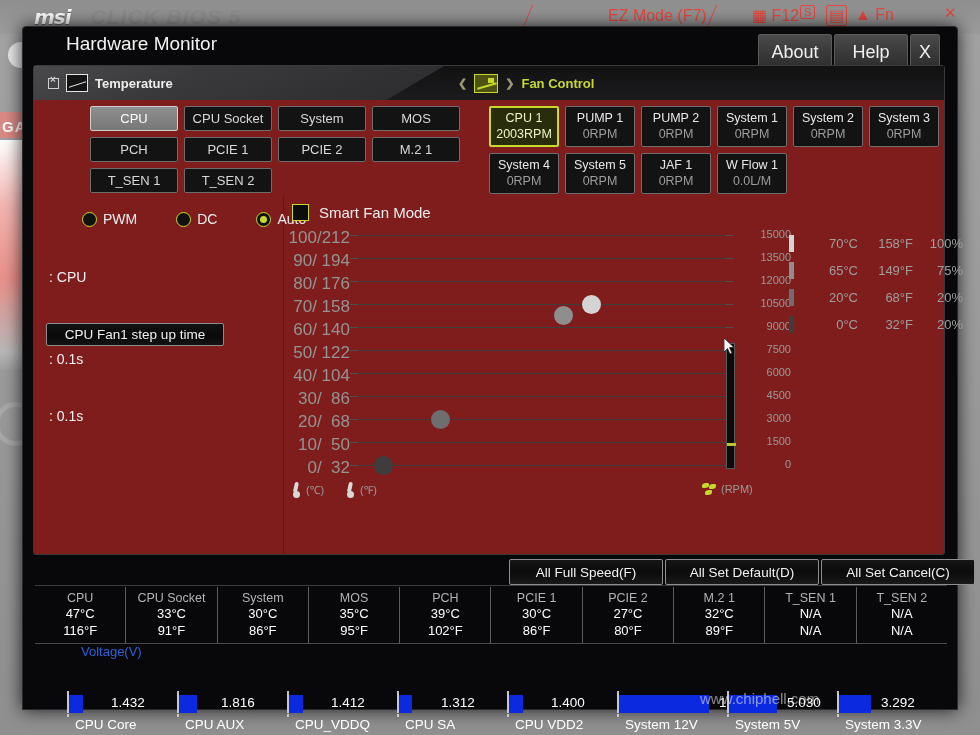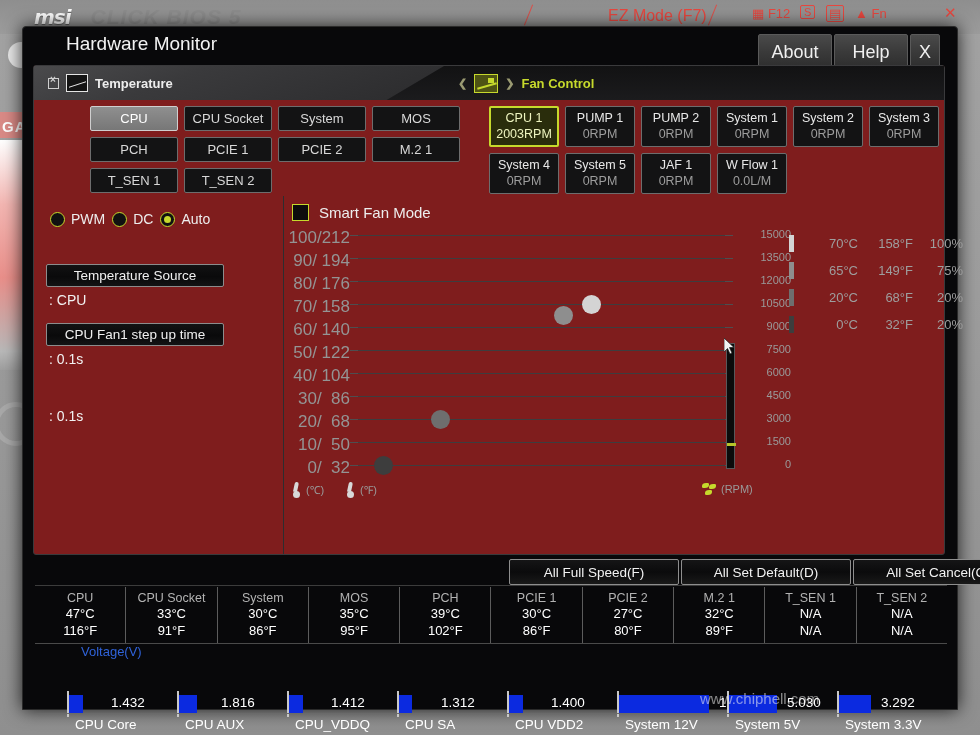--- a/index.html
+++ b/index.html
@@ -19,21 +19,21 @@
   }
   #msi-logo {
     font-family:"DejaVu Sans", sans-serif; font-weight:bold; font-style:italic;
     font-size:20px; color:#ffffff; margin-left:34px; letter-spacing:-1px;
     text-shadow:0 1px 1px rgba(0,0,0,.4);
   }
   #msi-series { font-size:21px; font-weight:bold; color:#8d8d8d; font-style:italic; margin-left:20px; letter-spacing:1px; }
   #bios-ez { position:absolute; left:608px; top:7px; font-size:16px; color:#e8473f; }
   #bios-slash1 { position:absolute; left:528px; top:4px; width:1px; height:22px; background:#e8473f; transform:rotate(22deg); opacity:.85; }
   #bios-slash2 { position:absolute; left:712px; top:4px; width:1px; height:22px; background:#e8473f; transform:rotate(22deg); opacity:.85; }
-  .bios-icon { position:absolute; top:6px; color:#e8473f; font-size:13px; }
+  .bios-icon { position:absolute; top:6px; color:#e8473f; font-size:16px; }
   #bios-ic1 { left:752px; }
   #bios-ic2 { left:800px; border:1.4px solid #e8473f; padding:0 3px; border-radius:2px; font-size:11px; top:5px;}
   #bios-ic3 { left:826px; border:1.4px solid #e8473f; padding:0 2px; border-radius:2px; top:5px;}
   #bios-ic4 { left:855px; }
   #bios-x   { left:944px; font-size:15px; top:4px; }
   #left-red-panel {
     position:absolute; left:0; top:140px; width:30px; height:230px;
     background:linear-gradient(180deg,#ffffff 0%,#f3b6b2 28%,#e98f8a 60%,#b8b8b8 92%,#9e9e9e 100%);
   }
   #left-ga { position:absolute; left:2px; top:118px; font-size:15px; font-weight:bold; color:#ffffff; letter-spacing:1px; }
@@ -130,21 +130,21 @@
   .fan-btn.active { border:2px solid #c6d92c; background:#2a2d0c; }
   .fan-btn.active .fn { color:#eff5c0; }
   .fan-btn.active .fv { color:#eff5c0; }
 
   
   #panel-body { position:absolute; left:0; top:130px; width:914px; height:358px; display:flex; }
   #left-column { width:250px; position:relative; border-right:1px solid #2d2d2f; }
   #right-column { flex:1; position:relative; }
 
   #radio-row { position:absolute; left:16px; top:15px; display:flex; align-items:center; gap:7px; }
-  .radio { display:flex; align-items:center; gap:6px; }
+  .radio { display:flex; align-items:center; gap:6px;margin-left:32px; }
   .radio-dot {
     width:15px; height:15px; border-radius:50%; border:1.6px solid #c6d92c; background:#111;
     display:flex; align-items:center; justify-content:center;
   }
   .radio-dot.on::after { content:""; width:7px; height:7px; border-radius:50%; background:#c6d92c; }
   .radio-label { font-size:14px; color:#ededed; }
 
   .lfield { position:absolute; left:12px; width:178px; }
   .lfield-btn {
     height:23px; background:linear-gradient(180deg,#121213 0%,#0a0a0b 55%,#131314 100%);
@@ -201,21 +201,21 @@
   #tp-table { position:absolute; left:505px; top:34px; width:175px; }
   .tp-row { height:27px; display:flex; align-items:center; }
   .tp-bar { width:5px; height:17px; margin-right:16px; }
   .tp-c { width:48px; text-align:right; font-size:13px; color:#9e9e9e; }
   .tp-f { width:55px; text-align:right; font-size:13px; color:#9e9e9e; }
   .tp-p { width:50px; text-align:right; font-size:13px; color:#9e9e9e; }
 
   
   #action-row { position:absolute; left:486px; top:532px; display:flex; gap:2px; }
   .act-btn {
-    width:170px; height:26px;
+    width:154px; height:26px;
     background:linear-gradient(180deg,#151516 0%,#0b0b0c 50%,#191919 100%);
     border:1px solid #8e8e8e; border-radius:2px;
     color:#f2f2f2; font-size:13.5px; display:flex; align-items:center; justify-content:center;
   }
 
   
   #temp-summary { position:absolute; left:12px; top:560px; width:912px; height:56px; display:flex; }
   .ts-cell {
     flex:1; display:flex; flex-direction:column; align-items:center; justify-content:center;
     border-right:1px solid #5c5c5c; line-height:1.3;
@@ -368,21 +368,20 @@
             <span class="radio-dot"></span>
             <span class="radio-label">DC</span>
           </div>
           <div class="radio">
             <span class="radio-dot on"></span>
             <span class="radio-label">Auto</span>
           </div>
         </div>
 
         <div class="lfield" id="f-src">
-          <div class="lfield-btn">Temperature Source</div>
           <div class="lfield-val">: CPU</div>
         </div>
         <div class="lfield" id="f-up">
           <div class="lfield-btn">CPU Fan1 step up time</div>
           <div class="lfield-val">: 0.1s</div>
         </div>
         <div class="lfield" id="f-down">
           <div class="lfield-val">: 0.1s</div>
         </div>
       </div>

